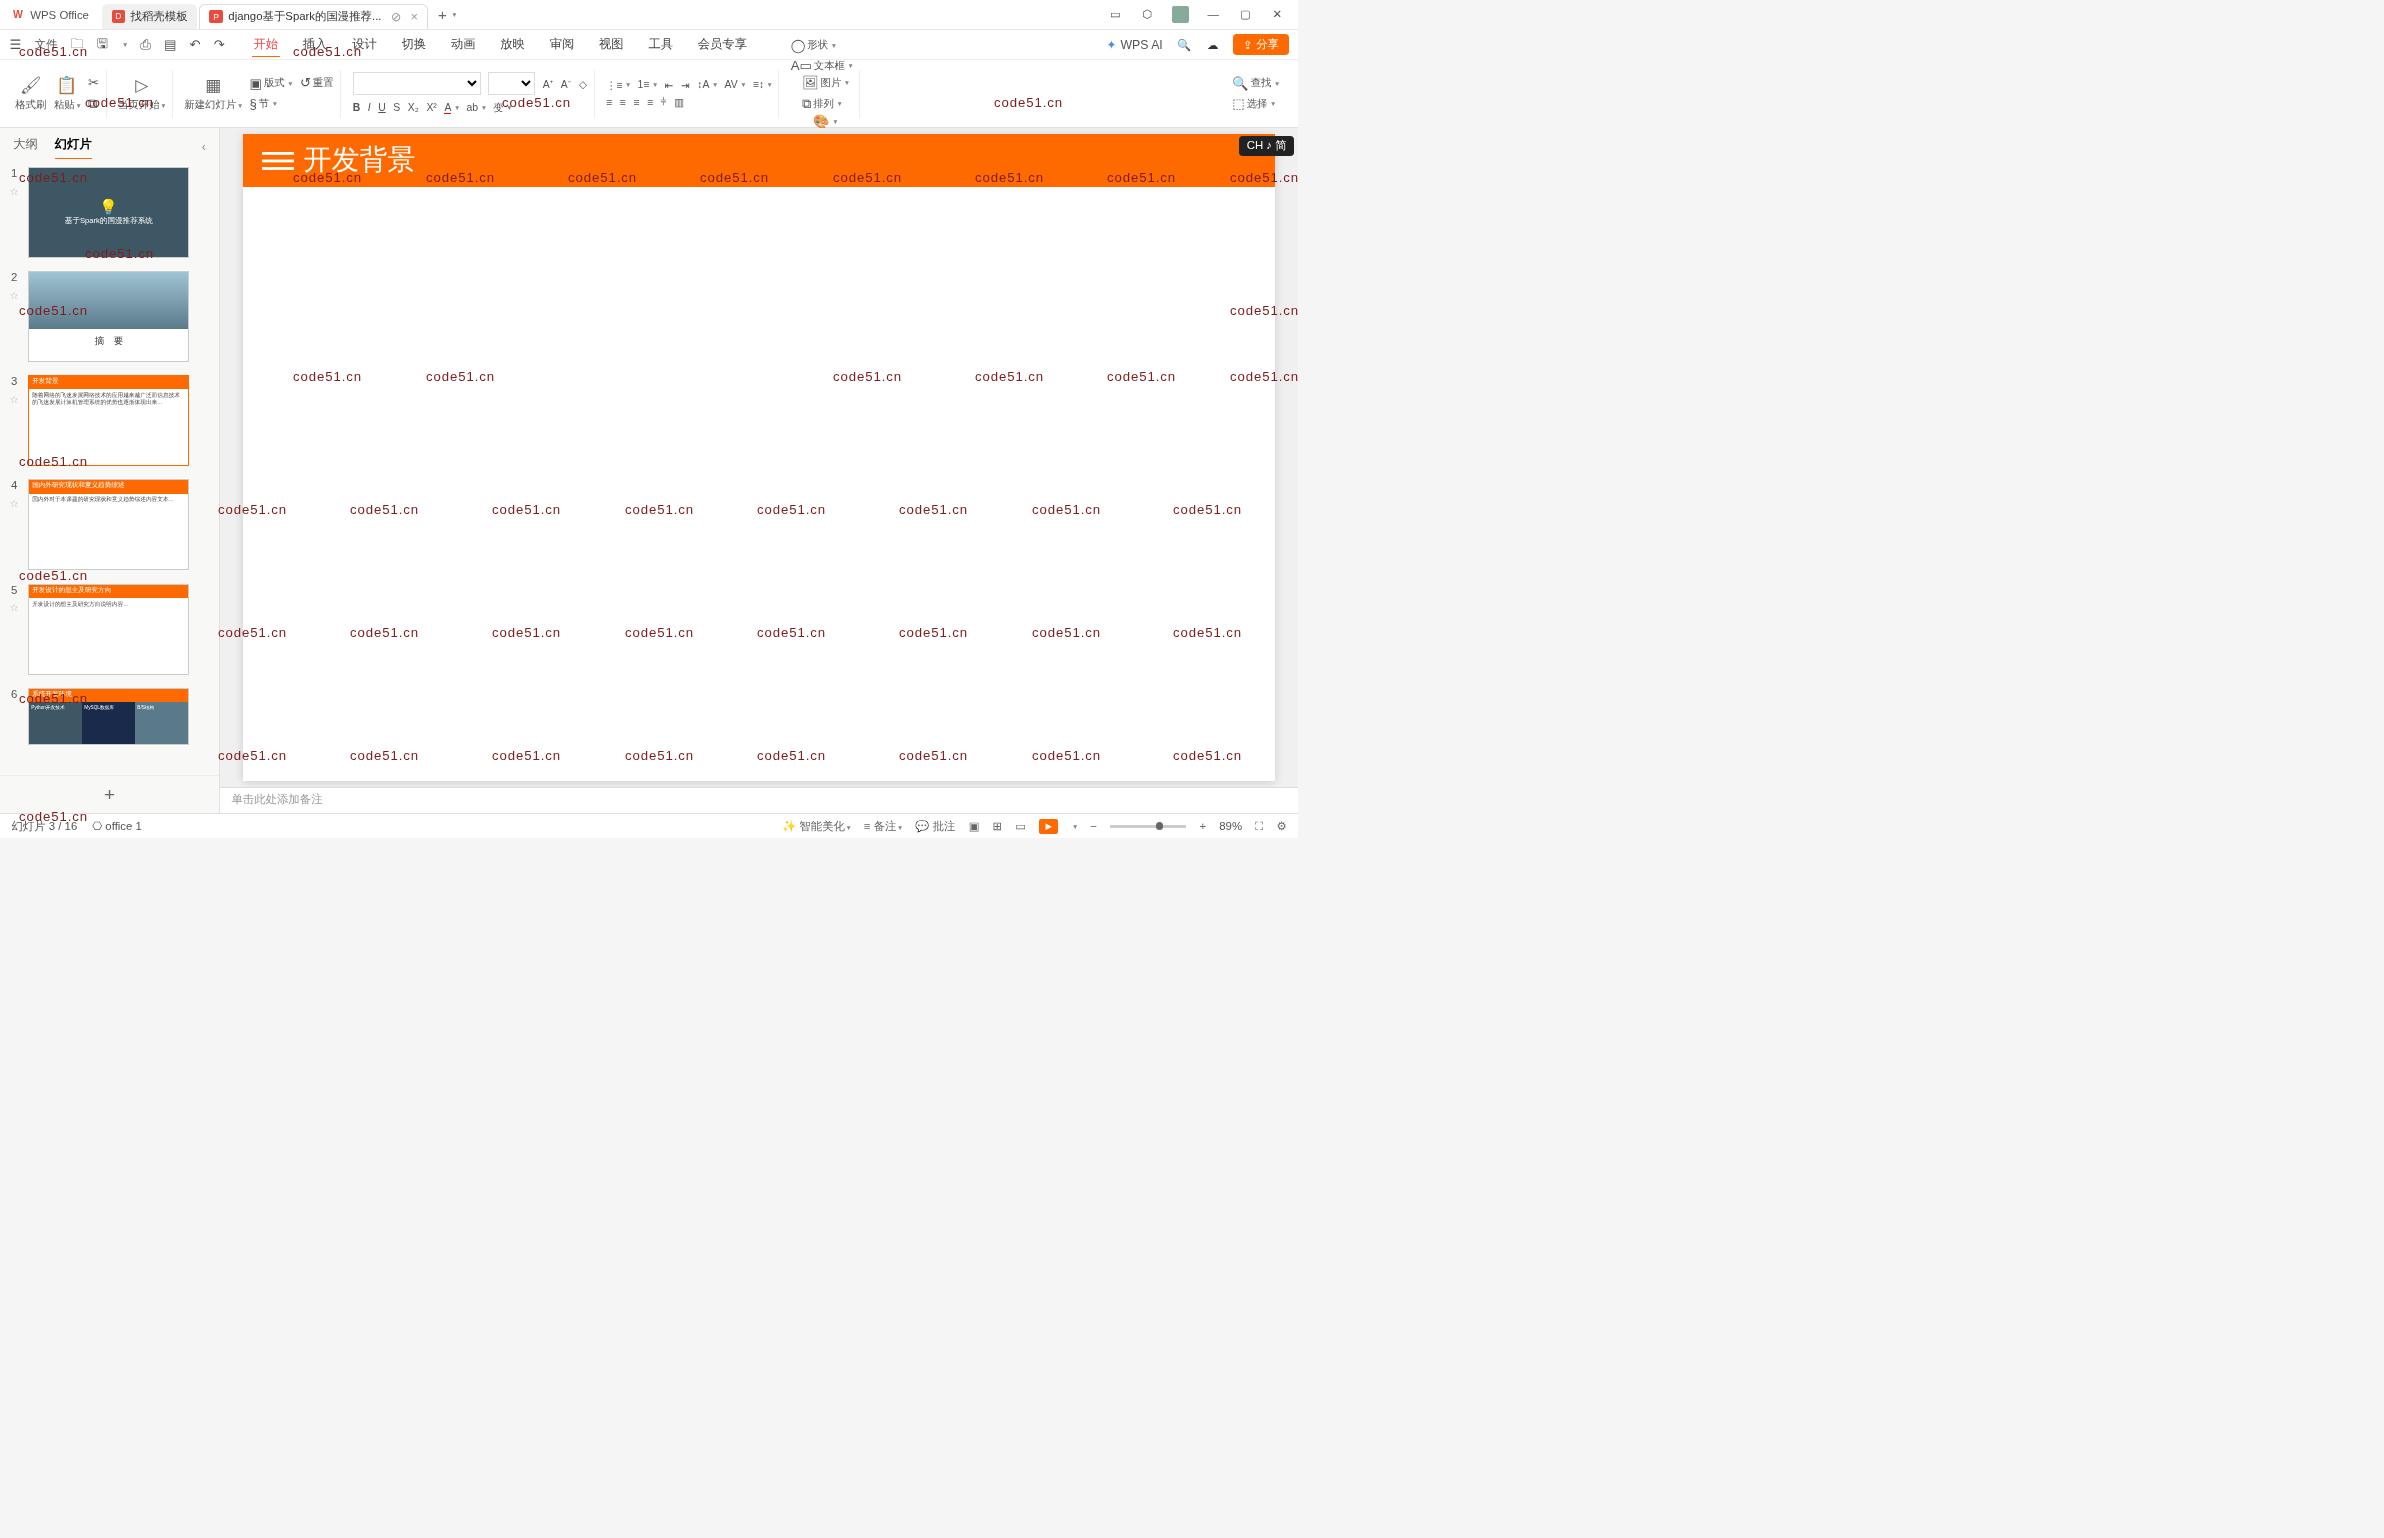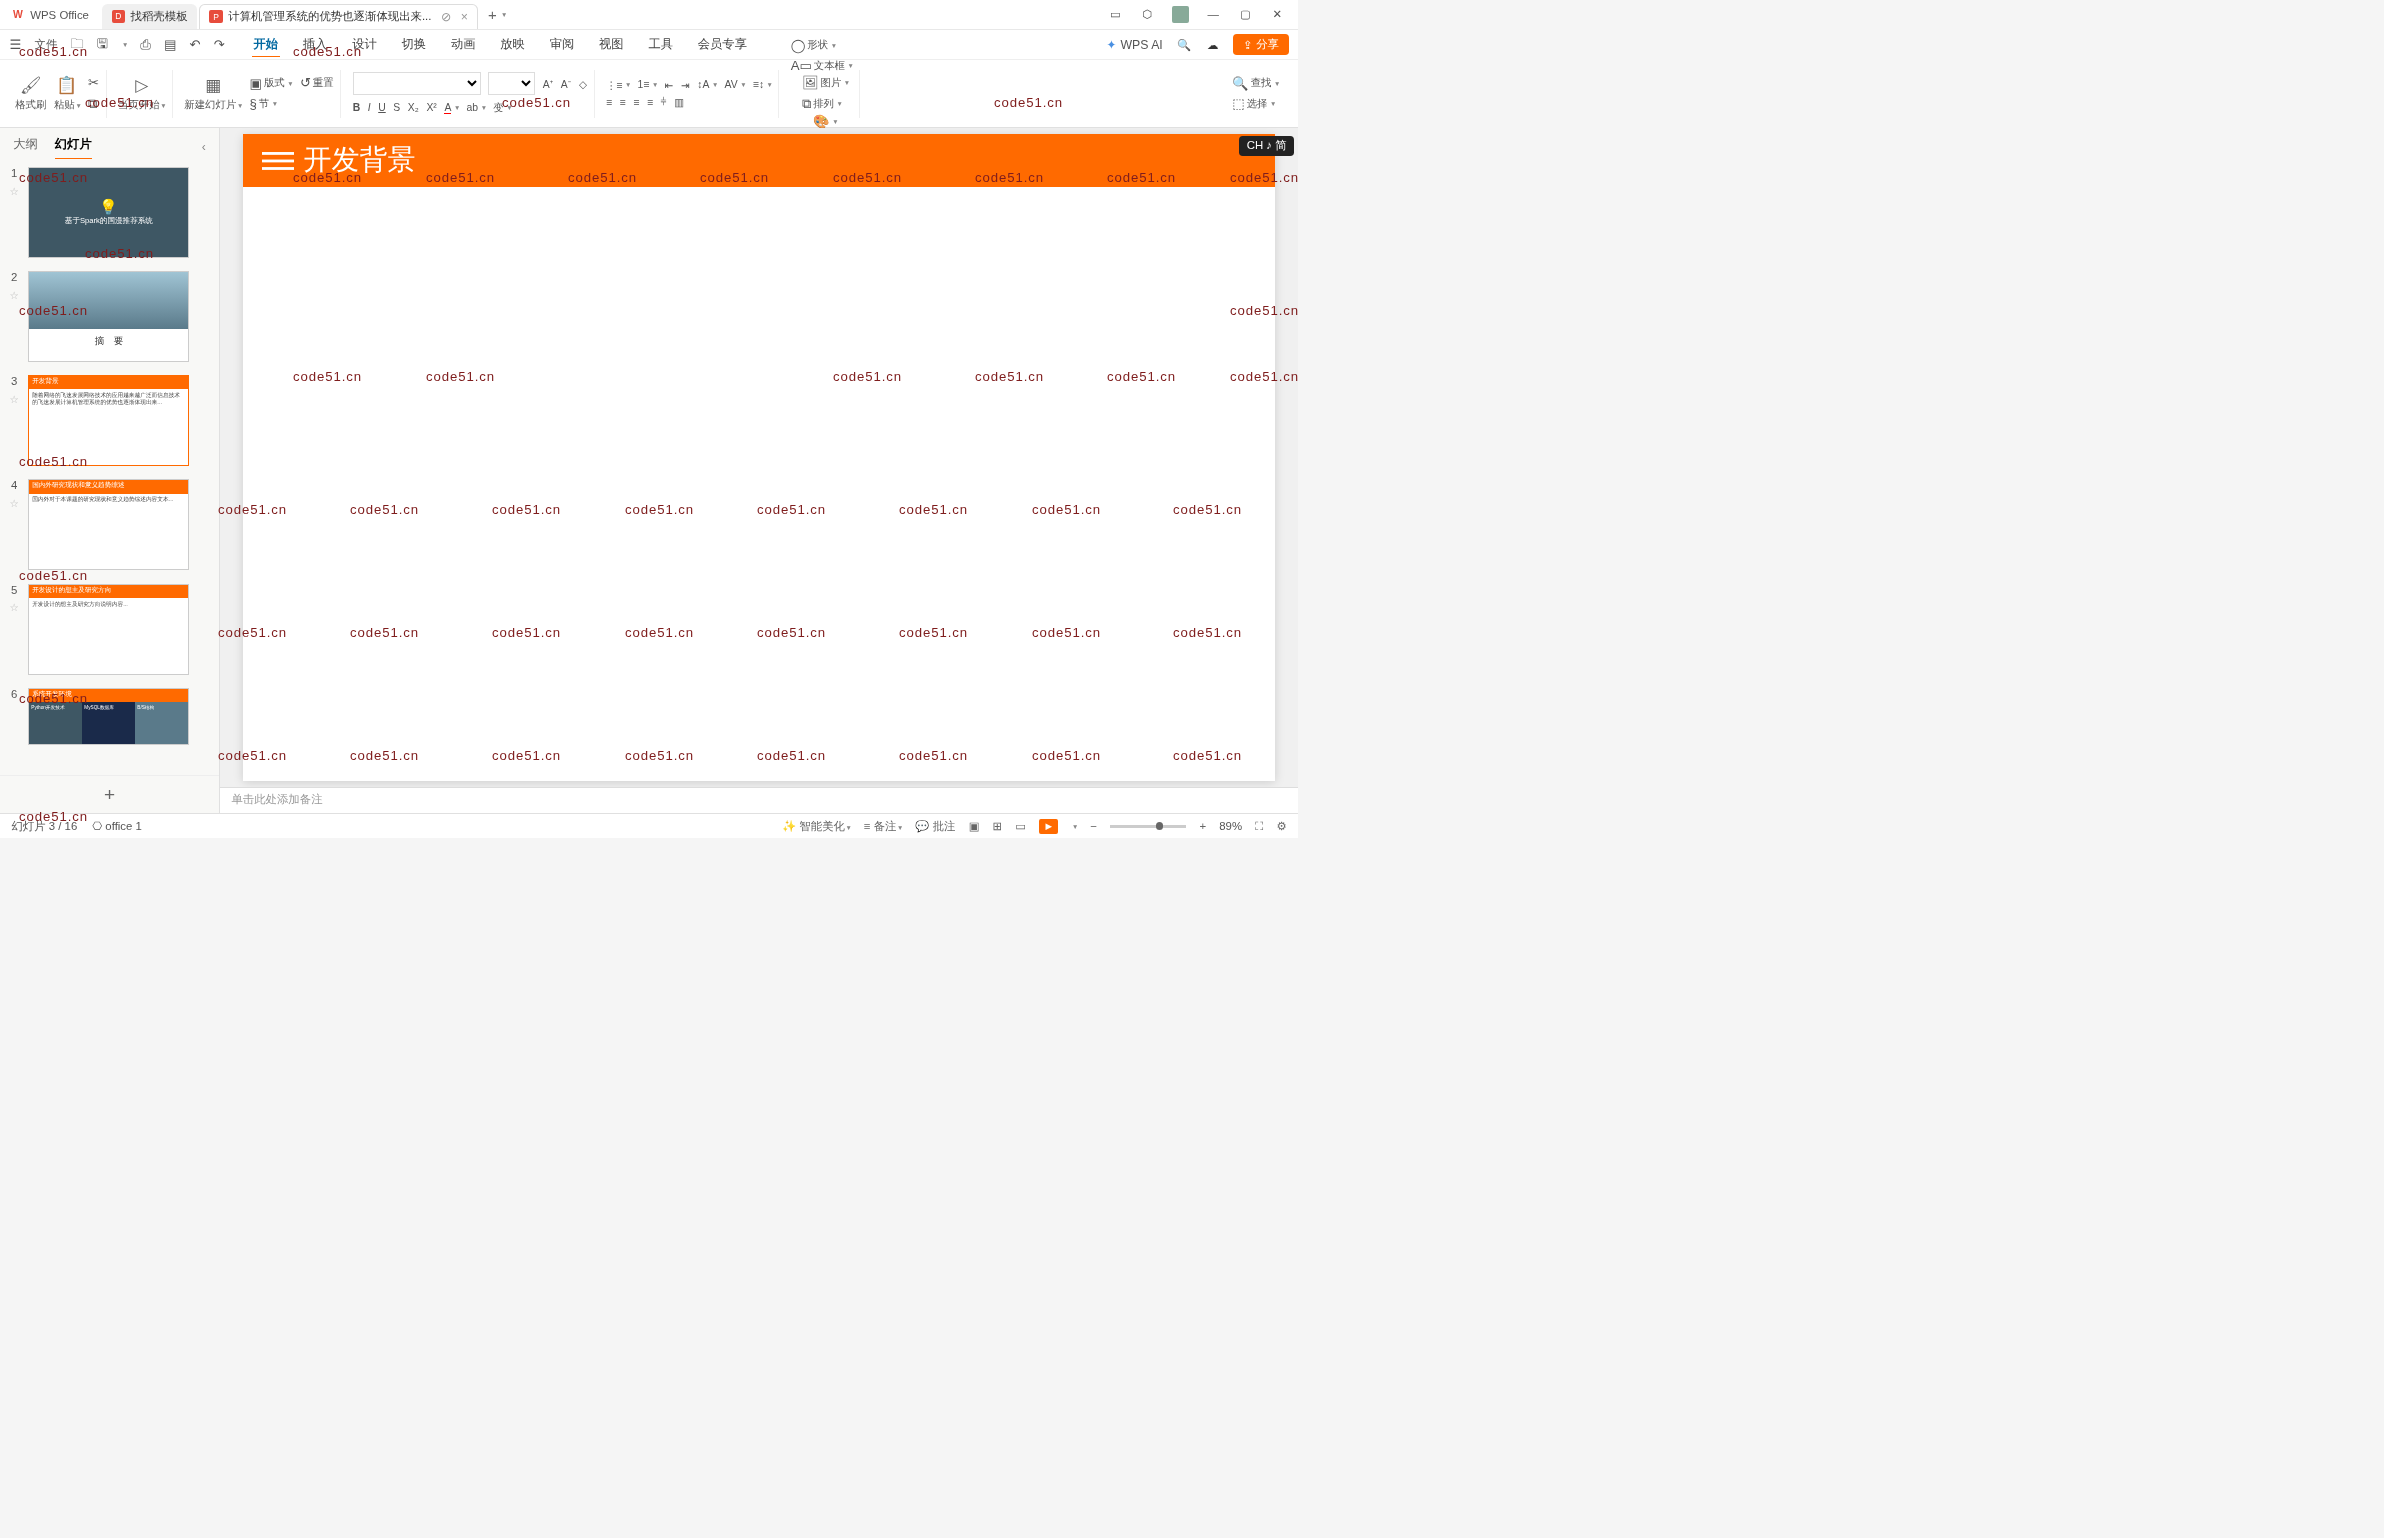--- a/index.html
+++ b/index.html
@@ -16,21 +16,21 @@
 .tab-add { margin-left:9.5px; color:#666; font-size:15px; cursor:pointer; }
 .spacer { flex:1; }
 .win-controls { display:flex; gap:17px; padding-right:13.2px; color:#555; }
 .win-ic { width:15px; height:15px; display:flex; align-items:center; justify-content:center; cursor:pointer; }
 
 .menubar { height:30px; background:#fff; display:flex; align-items:center; padding:0 9.5px; gap:7.6px; border-bottom:0.9px solid #eee; }
 .qa { display:flex; gap:13.2px; align-items:center; color:#555; }
 .qa .ic { cursor:pointer; font-size:13.2px; }
 .menus { display:flex; gap:21px; margin-left:19px; font-size:12.3px; color:#444; }
 .menu-item { cursor:pointer; padding:3.8px 1.9px; }
-.menu-item.active { color:#0369a1; border-bottom:1.9px solid #ff6a00; font-weight:700; }
+.menu-item.active { color:#ef4444; border-bottom:1.9px solid #ff6a00; font-weight:400; }
 .menu-right { margin-left:auto; display:flex; gap:15px; align-items:center; }
 .wpsai { display:flex; align-items:center; gap:3.8px; color:#555; font-size:12.3px; }
 .share-btn { background:#ff6a00; color:#fff; padding:2.8px 9.5px; border-radius:3.8px; font-size:11.4px; display:flex; gap:3.8px; align-items:center; }
 
 .ribbon { height:68px; background:#fff; display:flex; align-items:center; padding:0 7.6px; gap:3.8px; border-bottom:0.9px solid #e0e0e0; }
 .rgroup { display:flex; flex-direction:column; align-items:center; gap:1.9px; padding:0 7.6px; height:100%; justify-content:center; position:relative; }
 .rgroup::after { content:""; position:absolute; right:0; top:9.5px; bottom:9.5px; width:0.9px; background:#eee; }
 .rgroup:last-child::after { display:none; }
 .rbtn { display:flex; flex-direction:column; align-items:center; gap:1.9px; color:#555; cursor:pointer; font-size:10.4px; }
 .rbtn .ic { font-size:17px; color:#666; }
@@ -83,21 +83,21 @@
   <div class="app-tab">
     <span class="icon" style="color:#e74c3c;font-weight:bold;">W</span>
     <span>WPS Office</span>
   </div>
   <div class="doc-tab">
     <span class="icon" style="background:#e74c3c;color:#fff;width:13.2px;height:13.2px;border-radius:1.9px;display:flex;align-items:center;justify-content:center;font-size:8.5px;">D</span>
     <span>找稻壳模板</span>
   </div>
   <div class="doc-tab active">
     <span class="icon" style="background:#e74c3c;color:#fff;width:13.2px;height:13.2px;border-radius:1.9px;display:flex;align-items:center;justify-content:center;font-size:8.5px;">P</span>
-    <span>计算机管理系统的优势也逐渐体现出来...</span>
+    <span>django基于Spark的国漫推荐...</span>
     <span class="tab-close">⊘</span>
     <span class="tab-close">×</span>
   </div>
   <span class="tab-add">+</span>
   <span class="caret" style="margin-left:5.7px;">▾</span>
   <div class="spacer"></div>
   <div class="win-controls">
     <span class="win-ic">▭</span>
     <span class="win-ic">⬡</span>
     <span class="win-ic" style="background:#8a9;width:17px;height:17px;border-radius:1.9px;"></span>

